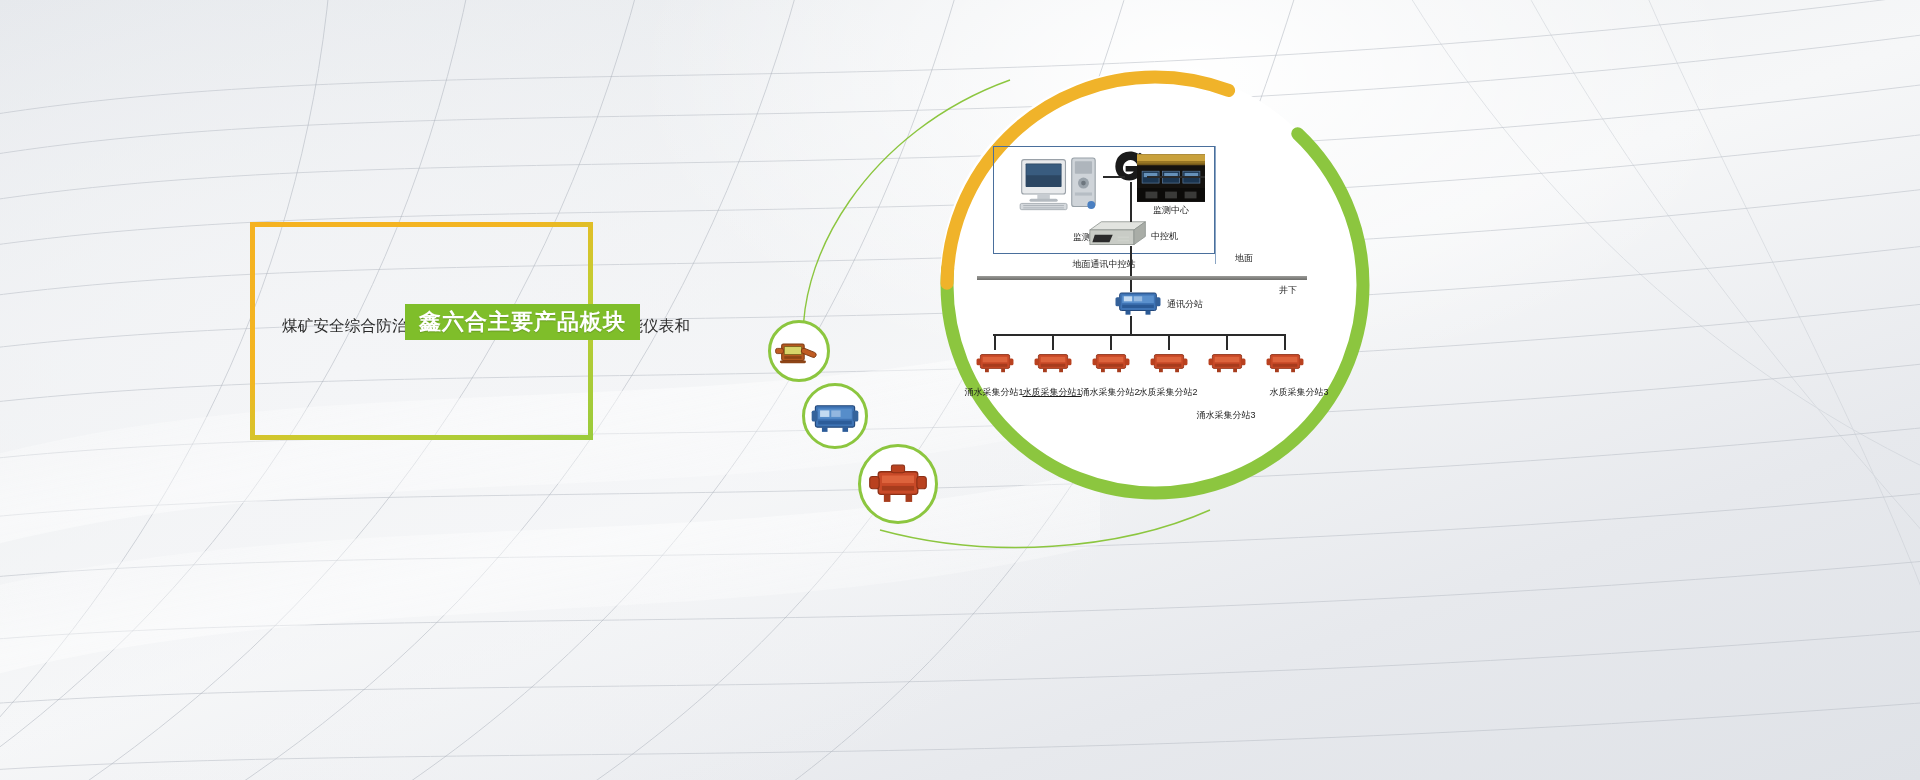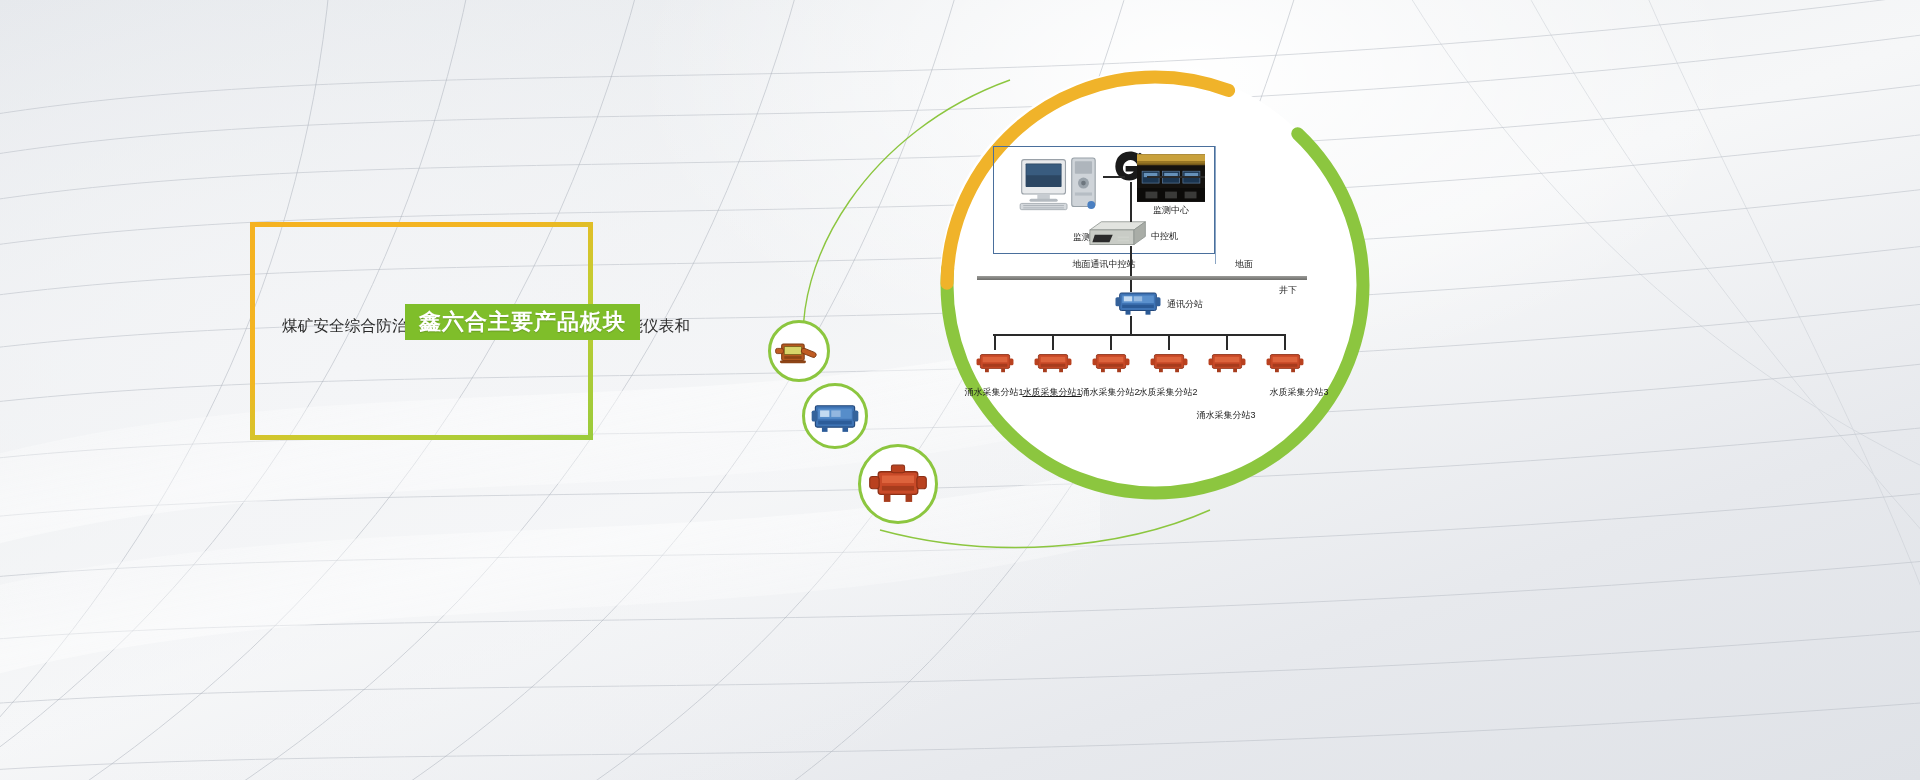--- a/index.html
+++ b/index.html
@@ -324,21 +324,21 @@
       </svg>
       <div class="lbl" style="left:66px; top:10px;">中控机</div>
     </div>
 
     <div class="wire wire-h" style="left:138px; top:78px;  width:22px;"></div>
     <div class="wire wire-h" style="left:182px; top:78px;  width:58px;"></div>
     <div class="wire wire-v" style="left:165px; top:84px;  height:40px;"></div>
     <div class="wire wire-v" style="left:165px; top:148px; height:46px;"></div>
 
     <div class="lbl lbl-c" style="left:139px; top:160px;">地面通讯中控站</div>
-    <div class="lbl" style="left:270px; top:160px;text-align:right;">地面</div>
+    <div class="lbl" style="left:270px; top:154px;text-align:right;">地面</div>
 
     <div id="ground-line"></div>
 
     <div class="lbl" style="left:270px; top:186px;margin-left:44px;">井下</div>
 
     <div class="dev" id="comm-station">
       <svg viewBox="0 0 60 34" width="50" height="30">
         <rect x="8" y="5" width="44" height="21" rx="2" fill="#3f74b5" stroke="#23477a" stroke-width="1.2"></rect>
         <rect x="11" y="8" width="38" height="9" fill="#5f95d1" opacity=".85"></rect>
         <rect x="13" y="9" width="10" height="6" fill="#d2e4f6" opacity=".9"></rect>

